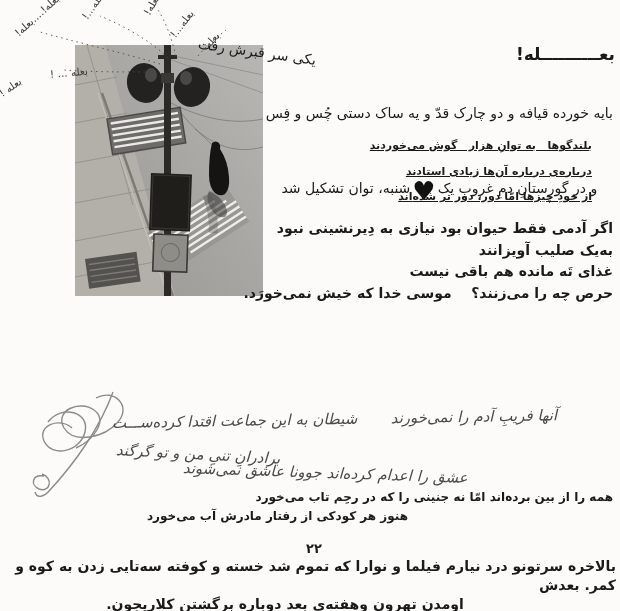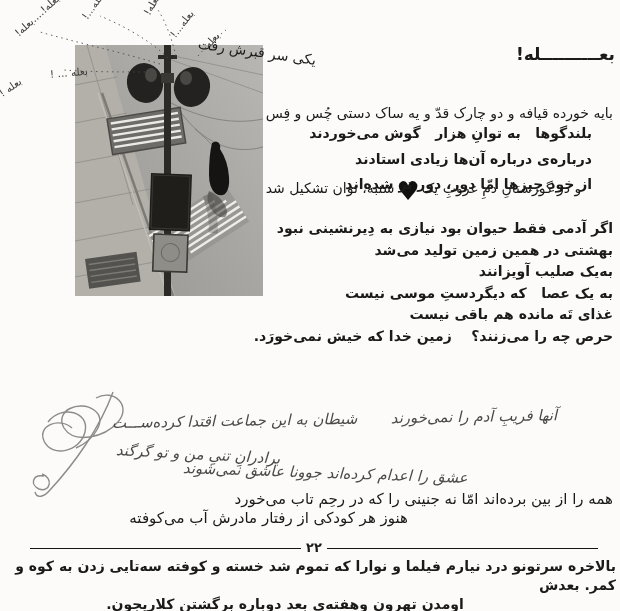--- a/index.html
+++ b/index.html
@@ -18,48 +18,48 @@
   .baleh{
     position:absolute; white-space:nowrap; font-size:10.5px; color:#3e3d3a;
     letter-spacing:.5px; transform-origin:left center;
   }
   
   .title{
     position:absolute; top:24px; right:5px; z-index:5;
     font-size:17px; font-weight:bold; white-space:pre;margin-top:20px;
   }
   .intro{
-    position:absolute; top:51px; right:7px; z-index:5; text-align:left;
+    position:absolute; top:51px; right:7px; z-index:5; text-align:center;
     font-size:14px; line-height:25px; white-space:pre;
   }
   .heart{font-size:26px; line-height:0; vertical-align:-7px; margin:0 2px; color:#111;}
   .tail{
     position:absolute; left:197px; top:52px; z-index:5; white-space:pre;
     font-size:14px; transform:rotate(8deg); transform-origin:right center;
   }
   .stanza{position:absolute; z-index:5; text-align:right; font-weight:bold;}
-  .s1{top:121px; right:28px; font-size:14px; line-height:25.5px;}
+  .s1{top:133px; right:28px; font-size:11px; line-height:25.5px;text-decoration:underline;}
   .s2{top:218px; right:7px; font-size:14px; line-height:21.6px;}
   .pline{white-space:pre;}
   
   .doodle{position:absolute; left:18px; top:386px; width:120px; height:118px; z-index:2;}
   .doodle path{fill:none; stroke:#8b8b88; stroke-width:1.4;}
   .hand-layer{position:absolute; inset:0; z-index:5; pointer-events:none;}
   .hand{
     position:absolute; white-space:pre; font-size:15px; font-style:italic;
     color:#4b4a47; letter-spacing:.3px; transform-origin:left center;
   }
   
-  .closing{position:absolute; z-index:5; font-size:15px; font-weight:normal; white-space:pre;}
+  .closing{position:absolute; z-index:5; font-size:12px; font-weight:bold; white-space:pre;}
   .c1{top:490px; right:7px;}
   .c2{top:509px; right:212px;}
   
   .pagerow{
     position:absolute; top:542px; left:30px; right:22px; z-index:5;
-    display:flex; align-items:center;
+    display:flex; align-items:center;flex-direction:column;
   }
   .rule{flex:1; border-top:1.6px solid #151515; height:0;}
   .pnum{font-size:13px; font-weight:bold; padding:0 5px; line-height:12px;}
   
   .footer{position:absolute; top:557px; left:10px; right:4px; z-index:5;
     font-size:14px; font-weight:bold; line-height:19px;}
   .f1{text-align:right;}
   .f2{text-align:center; position:relative; left:-28px;}
 </style>
 </head>
@@ -190,42 +190,40 @@
   <div class="tail" dir="rtl">يکی سر قبرش رفت</div>
 
   <div class="stanza s1" dir="rtl">
       <div class="pline" dir="rtl">بلندگوها   به توانِ هزار   گوش می‌خوردند</div>
       <div class="pline" dir="rtl">درباره‌ی درباره آن‌ها زيادی استادند</div>
       <div class="pline" dir="rtl">از خودِ چيزها امّا دور، دور تر شده‌اند</div>
     </div>
 
   <div class="stanza s2" dir="rtl">
       <div class="pline" dir="rtl">اگر آدمی فقط حيوان بود نيازی به دِيرنشينی نبود</div>
-      <div class="pline" dir="rtl">بهشتی در همين زمين توليد می‌شد</div>
       <div class="pline" dir="rtl">به‌يک صليب آويزانند</div>
-      <div class="pline" dir="rtl">به يک عصا   که ديگردستِ موسی نيست</div>
       <div class="pline" dir="rtl">غذای تَه مانده هم باقی نيست</div>
-      <div class="pline" dir="rtl">حرص چه را می‌زنند؟    زمين خدا که خيش نمی‌خورَد.</div>
+      <div class="pline" dir="rtl">حرص چه را می‌زنند؟    موسی خدا که خيش نمی‌خورَد.</div>
     </div>
 
   <svg class="doodle" viewBox="0 0 120 118">
     <path d="M78,12 C96,2 114,20 100,36 C86,52 56,58 46,42 C36,24 62,14 76,24 C90,34 76,54 58,62"></path>
     <path d="M30,36 C44,18 72,26 67,46 C62,66 34,72 26,55 C19,39 42,31 54,42"></path>
     <path d="M95,6 C82,42 56,78 32,104 C26,111 19,113 17,106"></path>
     <path d="M24,88 C36,92 32,107 21,103 C12,99 14,88 26,90"></path>
   </svg>
 
   <div class="hand-layer">
       <div class="hand" dir="rtl" style="left: 112px; top: 414px; transform: rotate(-1deg);">آنها فريبِ آدم را نمی‌خورند       شيطان به اين جماعت اقتدا کرده‌ســـت</div>
       <div class="hand" dir="rtl" style="left: 116px; top: 441px; transform: rotate(3deg);">برادرانِ تنیِ من و تو گرگند</div>
       <div class="hand" dir="rtl" style="left: 183px; top: 459px; transform: rotate(2deg);">عشق را اعدام کرده‌اند جوونا عاشق نمی‌شوند</div>
     </div>
 
   <div class="closing c1" dir="rtl">همه را از بين برده‌اند امّا نه جنينی را که در رحِم تاب می‌خورد</div>
-  <div class="closing c2" dir="rtl">هنوز هر کودکی از رفتار مادرش آب می‌کوفته</div>
+  <div class="closing c2" dir="rtl">هنوز هر کودکی از رفتار مادرش آب می‌خورد</div>
 
   <div class="pagerow">
     <span class="rule"></span>
     <span class="pnum">۲۲</span>
     <span class="rule"></span>
   </div>
 
   <div class="footer" dir="rtl">
     <div class="f1">بالاخره سرتونو درد نيارم فيلما و نوارا که تموم شد خسته و کوفته سه‌تايی زدن به کوه و کمر. بعدش</div>
     <div class="f2">اومدن تهرون وهفته‌ی بعد دوباره برگشتن کلاريجون.</div>

